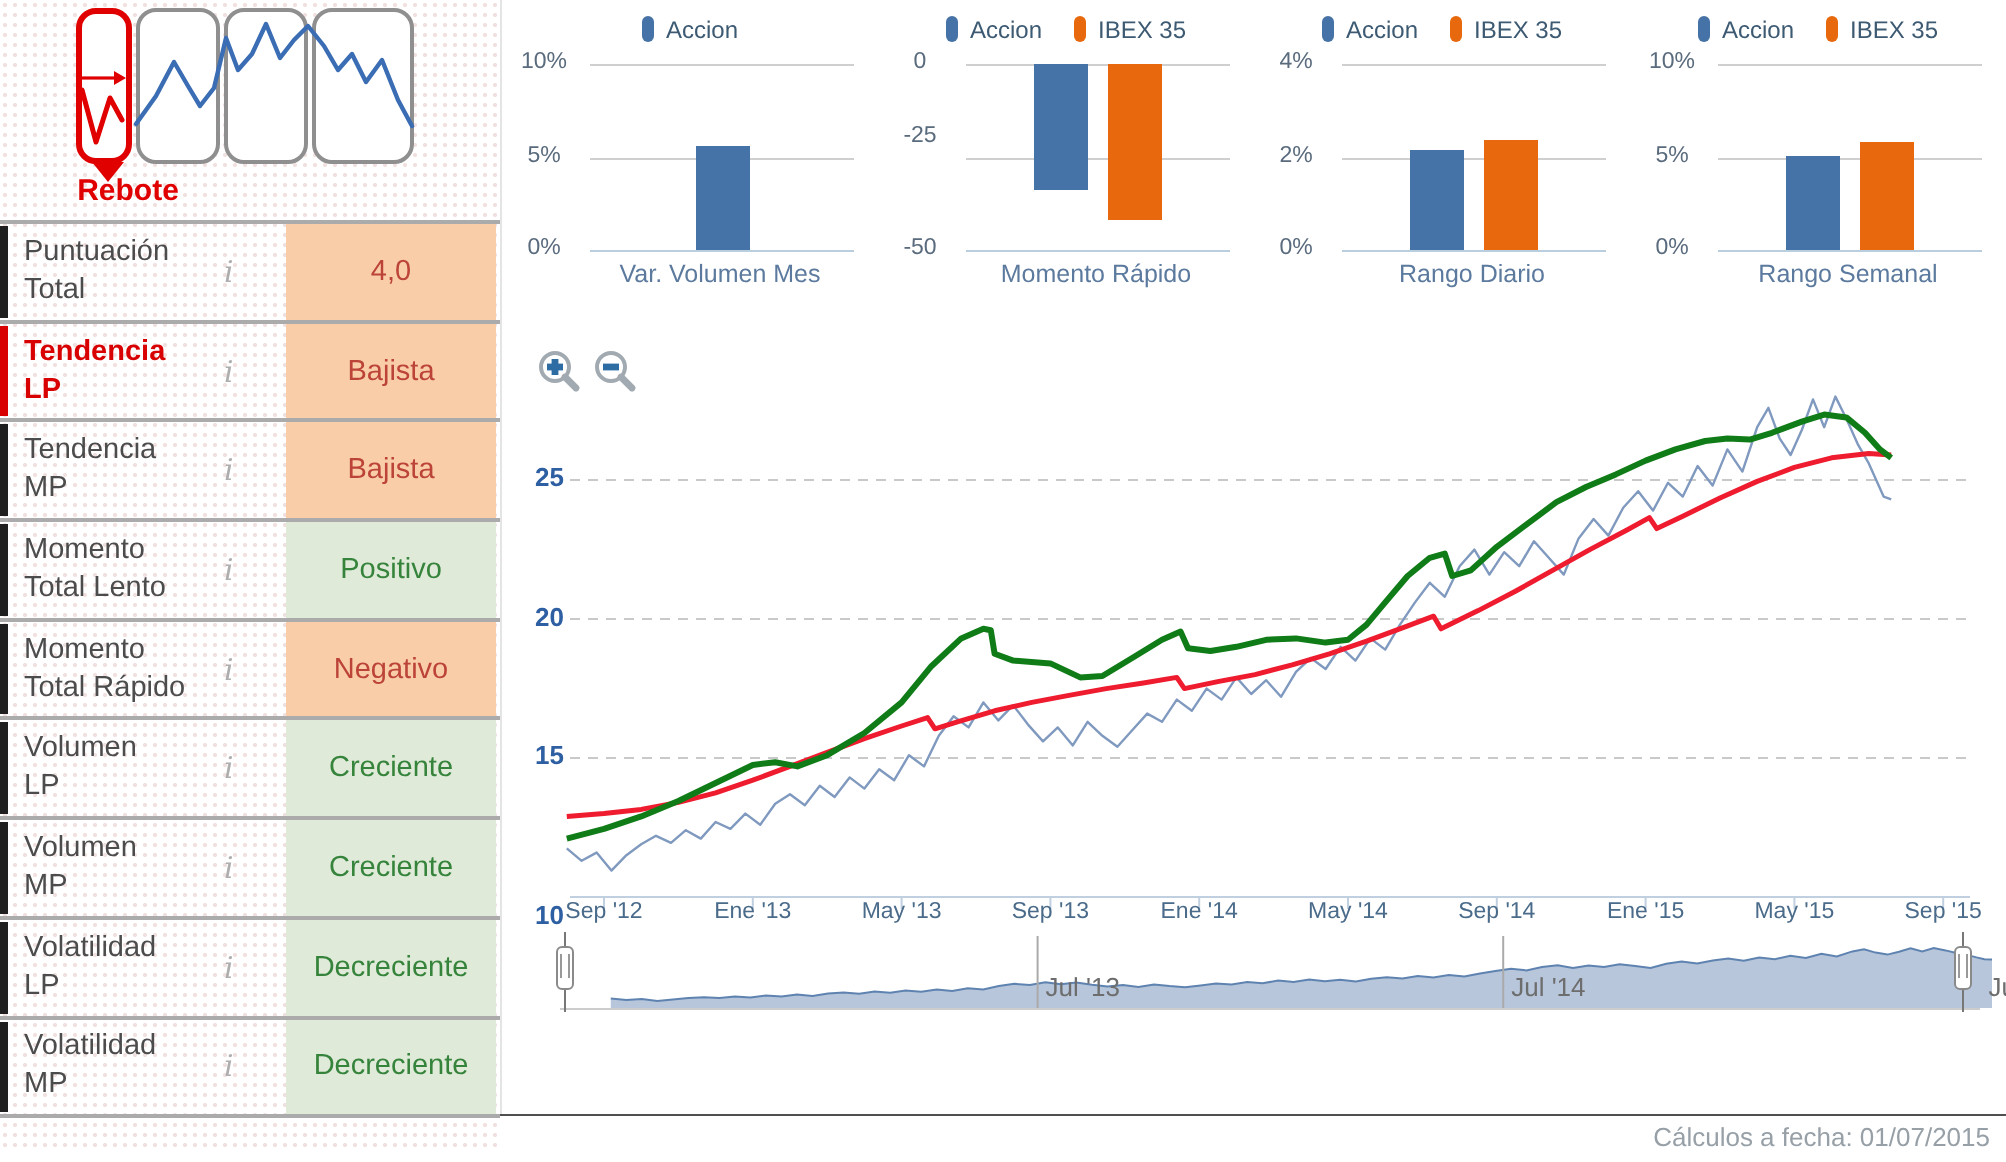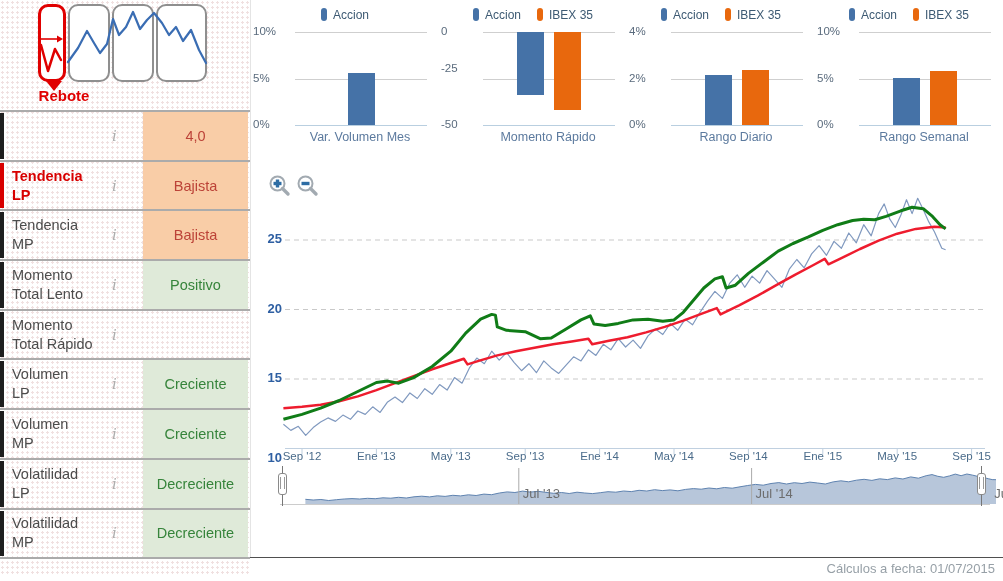--- a/index.html
+++ b/index.html
@@ -36,21 +36,21 @@
 
   
   .minis{position:absolute;left:251px;top:0;width:752px;height:158px;display:flex;}
   .mini{position:relative;flex:1 1 0;}
   .mlegend{position:absolute;left:0;right:0;top:8px;display:flex;justify-content:center;
            gap:16px;}
   .mleg-item{font-size:12px;color:#3d5a73;white-space:nowrap;cursor:pointer;}
   .pill{display:inline-block;width:6px;height:13px;border-radius:3px;margin-right:6px;vertical-align:-2px;}
   .mplot{position:absolute;left:44px;right:12px;top:32px;height:93px;}
   .grid{position:absolute;left:0;right:0;height:1px;}
-  .mtick{position:absolute;width:38px;left:-42px;text-align:left;font-size:11.5px;color:#5a6b7d;}
+  .mtick{position:absolute;width:38px;left:-42px;text-align:center;font-size:11.5px;color:#5a6b7d;}
   .mbar{position:absolute;}
   .mtitle{position:absolute;left:30px;right:0;top:130px;text-align:center;font-size:12.5px;color:#5c7a9e;}
 
   
   .mainchart{position:absolute;left:250px;top:158px;width:753px;height:400px;}
   .mainsvg{position:absolute;left:0;top:0;pointer-events:none;}
   .zoombtn{position:absolute;top:16px;width:24px;height:24px;cursor:pointer;}
   .ylab{position:absolute;left:0;width:32px;text-align:right;font-size:13px;font-weight:bold;color:#2e5fa2;}
   .xlab{position:absolute;top:292px;transform:translateX(-50%);font-size:11.5px;color:#4a6b8a;white-space:nowrap;}
   .legendbox{position:absolute;right:14px;top:352px;display:flex;gap:16px;align-items:center;
@@ -87,20 +87,24 @@
         <polyline points="41,45 48,71 55,49 61,60" fill="none" stroke="#e00000" stroke-width="2.5" stroke-linejoin="round" stroke-linecap="round"></polyline>
         <line x1="41" y1="39" x2="57" y2="39" stroke="#e00000" stroke-width="1.6"></line>
         <path d="M57 35.5 L63 39 L57 42.5 Z" fill="#e00000"></path>
         <path d="M46 81 L62 81 L54 91 Z" fill="#e00000"></path>
       </svg>
     <div class="rebote">Rebote</div>
   </div>
   <div class="rows">
       <div class="srow">
         <div class="lbar"></div>
+        <div class="slabel">
+          <div>Puntuación</div>
+          <div>Total</div>
+        </div>
         <span class="info">i</span>
         <div class="sval neg">4,0</div>
       </div>
       <div class="srow alert">
         <div class="lbar"></div>
         <div class="slabel">
           <div>Tendencia</div>
           <div>LP</div>
         </div>
         <span class="info">i</span>
@@ -124,20 +128,21 @@
         <span class="info">i</span>
         <div class="sval pos">Positivo</div>
       </div>
       <div class="srow">
         <div class="lbar"></div>
         <div class="slabel">
           <div>Momento</div>
           <div>Total Rápido</div>
         </div>
         <span class="info">i</span>
+        <div class="sval neg">Negativo</div>
       </div>
       <div class="srow">
         <div class="lbar"></div>
         <div class="slabel">
           <div>Volumen</div>
           <div>LP</div>
         </div>
         <span class="info">i</span>
         <div class="sval pos">Creciente</div>
       </div>

